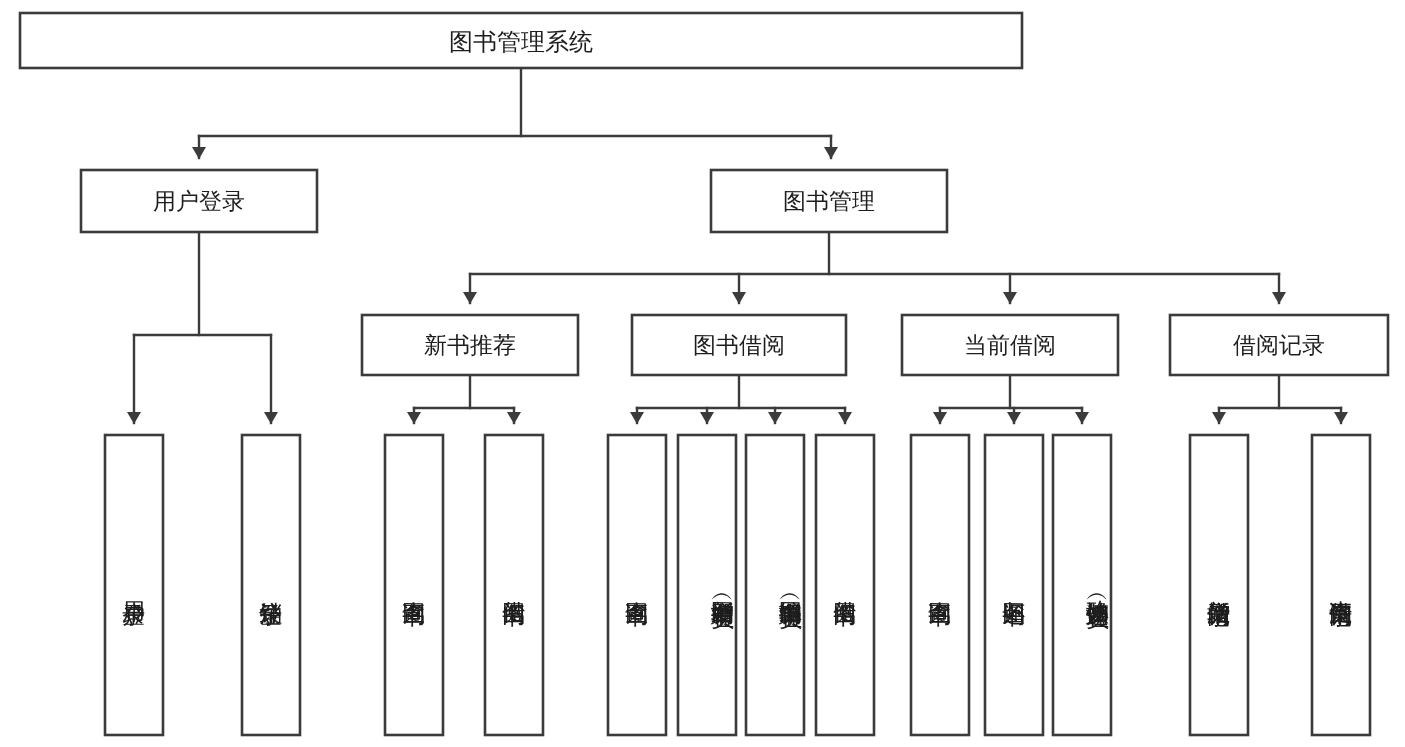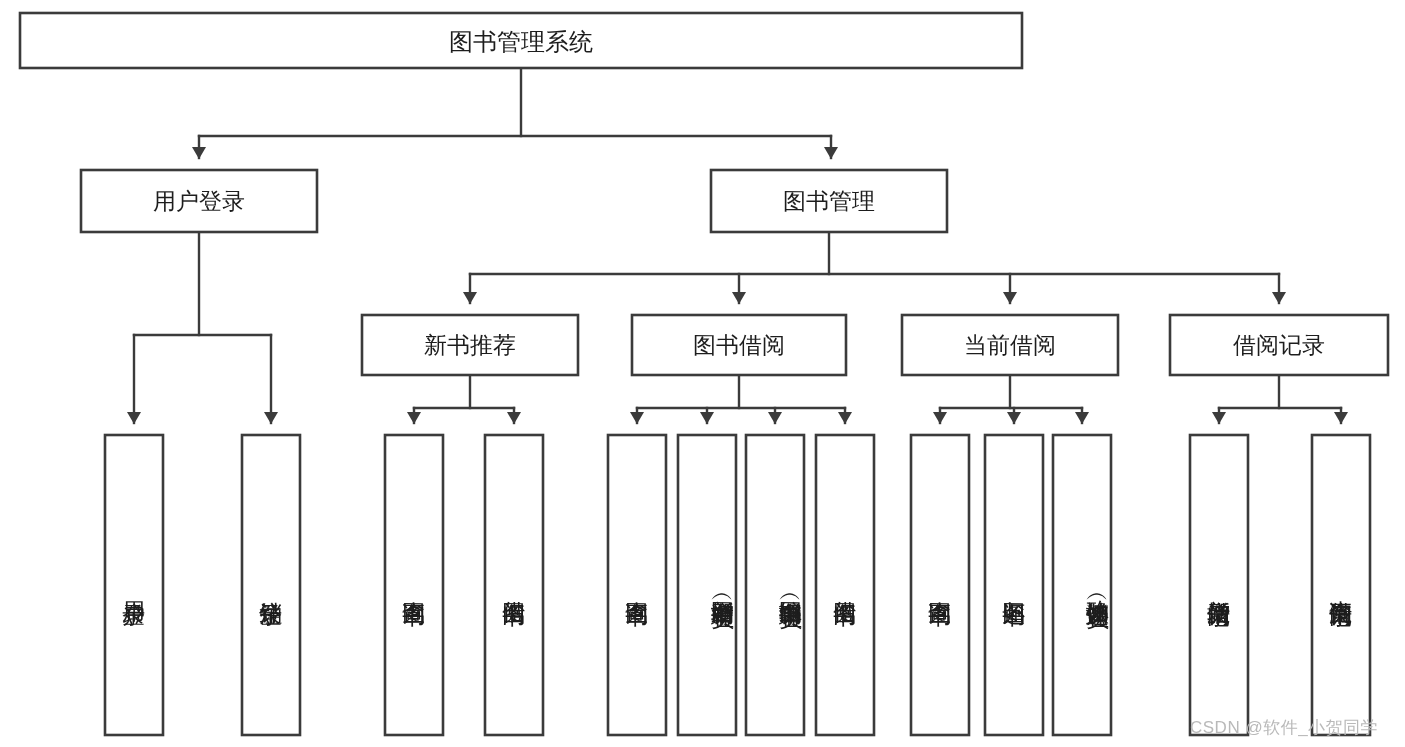--- a/index.html
+++ b/index.html
@@ -190,15 +190,14 @@
   <div class="vlabel" style="left:608px; top:435px; width:58px; height:300px; display:flex; align-items:center; justify-content:center;">查询图书</div>
   <div class="vlabel" style="left:678px; top:441px; width:58px; height:290px; display:flex; align-items:flex-start; justify-content:center;">新增图书（管理员）</div>
   <div class="vlabel" style="left:746px; top:441px; width:58px; height:290px; display:flex; align-items:flex-start; justify-content:center;">编辑图书（管理员）</div>
   <div class="vlabel" style="left:816px; top:435px; width:58px; height:300px; display:flex; align-items:center; justify-content:center;">借阅图书</div>
   <div class="vlabel" style="left:911px; top:435px; width:58px; height:300px; display:flex; align-items:center; justify-content:center;">查询图书</div>
   <div class="vlabel" style="left:985px; top:435px; width:58px; height:300px; display:flex; align-items:center; justify-content:center;">归还图书</div>
   <div class="vlabel" style="left:1053px; top:441px; width:58px; height:290px; display:flex; align-items:flex-start; justify-content:center;">确认归还（管理员）</div>
   <div class="vlabel" style="left:1190px; top:435px; width:58px; height:300px; display:flex; align-items:center; justify-content:center;">新增借阅记录</div>
   <div class="vlabel" style="left:1312px; top:435px; width:58px; height:300px; display:flex; align-items:center; justify-content:center;">查询借阅记录</div>
 
-  <div class="watermark">CSDN @软件_小贺同学</div>
 
 </div>
 
 </body></html>

